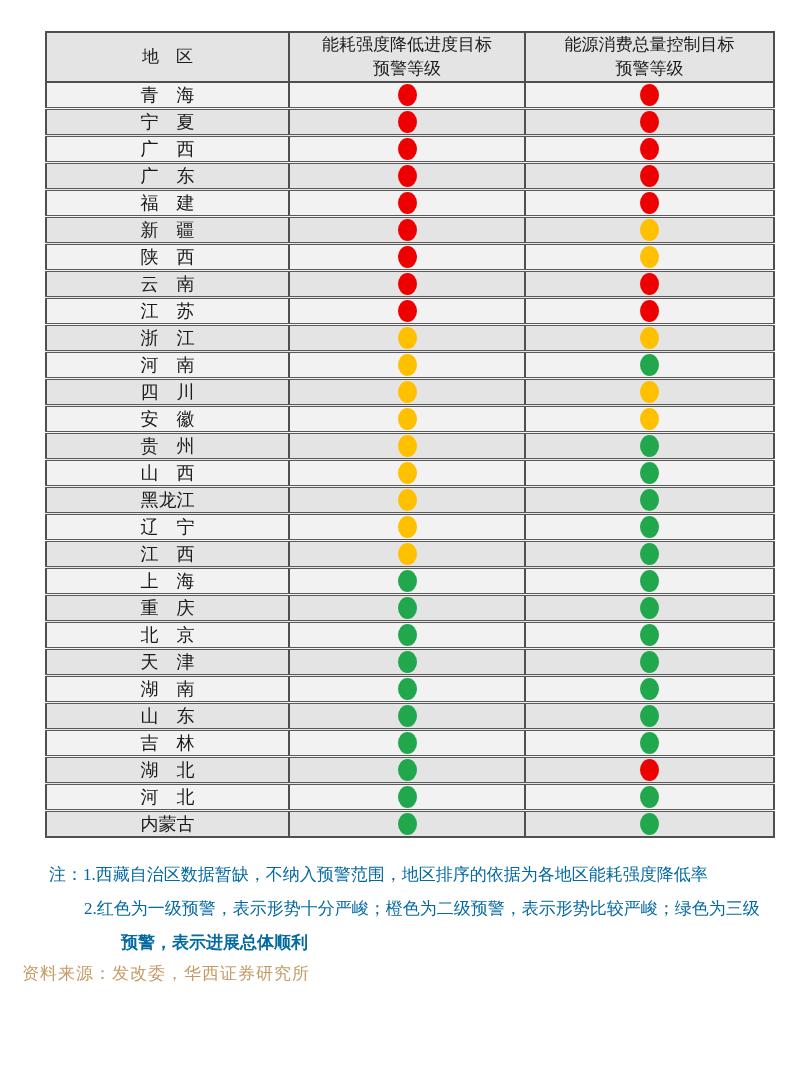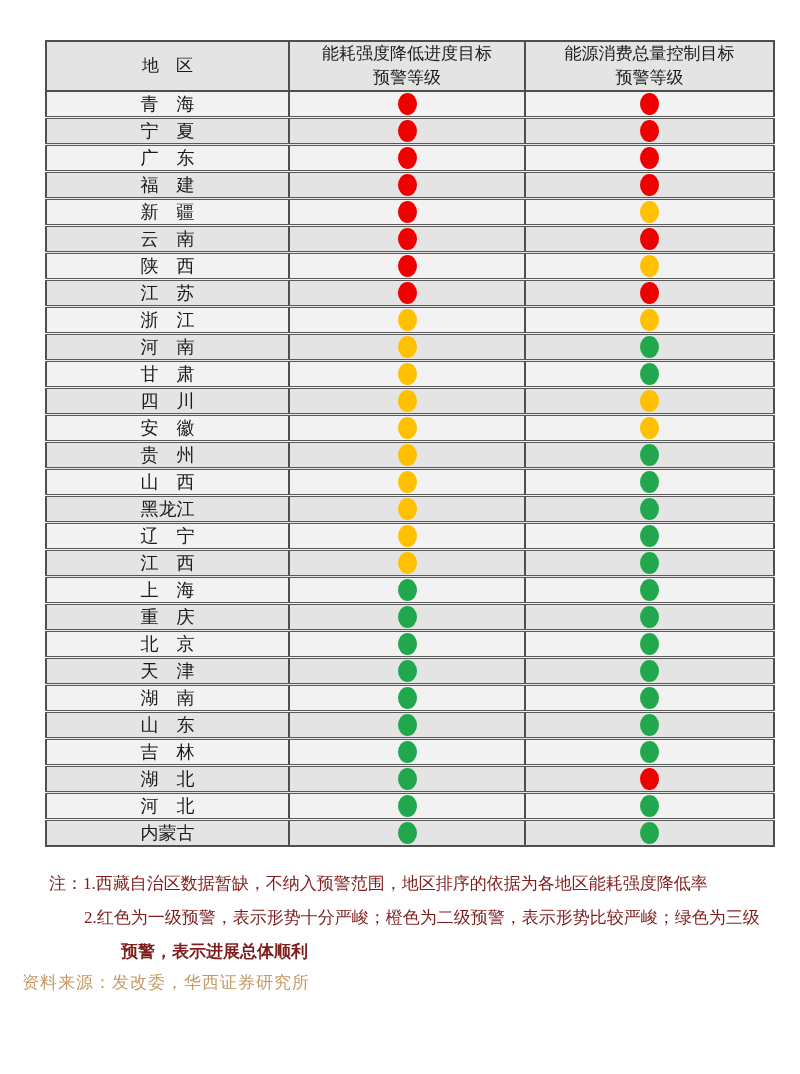--- a/index.html
+++ b/index.html
@@ -18,21 +18,21 @@
   }
   .doc-title {
     margin: 8px 0 0 22px;
     font-size: 23px;
     line-height: 30px;
     font-weight: bold;
     letter-spacing: 1px;
   }
   table.rain-table {
     border-collapse: collapse;
-    margin: 40px 0 0 45px;
+    margin: 31px 0 0 45px;
     width: 728px;
     table-layout: fixed;
     border: 2px solid #4f4f4f;
   }
   table.rain-table th, table.rain-table td {
     padding: 0;
     text-align: center;
     font-weight: normal;
   }
   table.rain-table th + th,
@@ -60,21 +60,21 @@
     display: inline-block;
     width: 19px;
     height: 22px;
     border-radius: 50%;
     vertical-align: middle;
   }
   .notes {
     margin-top: 20px;
     font-size: 17px;
     line-height: 34px;
-    color: #7f1d1d;
+    color: #0369a1;
   }
   .notes .n1 { margin-left: 49px; }
   .notes .n2 { margin-left: 84px; }
   .notes .n3 { margin-left: 121px; font-weight: bold; }
   .source-line {
     margin: 2px 0 0 22px;
     font-size: 17px;
     line-height: 24px;
     letter-spacing: 1px;
   }
@@ -111,61 +111,61 @@
           <td>青　海</td>
           <td><span class="dot" style="background: rgb(238, 0, 0);"></span></td>
           <td><span class="dot" style="background: rgb(238, 0, 0);"></span></td>
         </tr>
         <tr>
           <td>宁　夏</td>
           <td><span class="dot" style="background: rgb(238, 0, 0);"></span></td>
           <td><span class="dot" style="background: rgb(238, 0, 0);"></span></td>
         </tr>
         <tr>
+          <td>广　西</td>
+          <td><span class="dot" style="background: rgb(238, 0, 0);"></span></td>
+          <td><span class="dot" style="background: rgb(238, 0, 0);"></span></td>
+        </tr>
+        <tr>
           <td>广　东</td>
           <td><span class="dot" style="background: rgb(238, 0, 0);"></span></td>
           <td><span class="dot" style="background: rgb(238, 0, 0);"></span></td>
         </tr>
         <tr>
           <td>福　建</td>
           <td><span class="dot" style="background: rgb(238, 0, 0);"></span></td>
           <td><span class="dot" style="background: rgb(238, 0, 0);"></span></td>
         </tr>
         <tr>
           <td>新　疆</td>
           <td><span class="dot" style="background: rgb(238, 0, 0);"></span></td>
           <td><span class="dot" style="background: rgb(255, 192, 0);"></span></td>
         </tr>
         <tr>
+          <td>陕　西</td>
+          <td><span class="dot" style="background: rgb(238, 0, 0);"></span></td>
+          <td><span class="dot" style="background: rgb(255, 192, 0);"></span></td>
+        </tr>
+        <tr>
           <td>云　南</td>
           <td><span class="dot" style="background: rgb(238, 0, 0);"></span></td>
           <td><span class="dot" style="background: rgb(238, 0, 0);"></span></td>
         </tr>
         <tr>
-          <td>陕　西</td>
-          <td><span class="dot" style="background: rgb(238, 0, 0);"></span></td>
-          <td><span class="dot" style="background: rgb(255, 192, 0);"></span></td>
-        </tr>
-        <tr>
           <td>江　苏</td>
           <td><span class="dot" style="background: rgb(238, 0, 0);"></span></td>
           <td><span class="dot" style="background: rgb(238, 0, 0);"></span></td>
         </tr>
         <tr>
           <td>浙　江</td>
           <td><span class="dot" style="background: rgb(255, 192, 0);"></span></td>
           <td><span class="dot" style="background: rgb(255, 192, 0);"></span></td>
         </tr>
         <tr>
           <td>河　南</td>
-          <td><span class="dot" style="background: rgb(255, 192, 0);"></span></td>
-          <td><span class="dot" style="background: rgb(33, 168, 77);"></span></td>
-        </tr>
-        <tr>
-          <td>甘　肃</td>
           <td><span class="dot" style="background: rgb(255, 192, 0);"></span></td>
           <td><span class="dot" style="background: rgb(33, 168, 77);"></span></td>
         </tr>
         <tr>
           <td>四　川</td>
           <td><span class="dot" style="background: rgb(255, 192, 0);"></span></td>
           <td><span class="dot" style="background: rgb(255, 192, 0);"></span></td>
         </tr>
         <tr>
           <td>安　徽</td>

